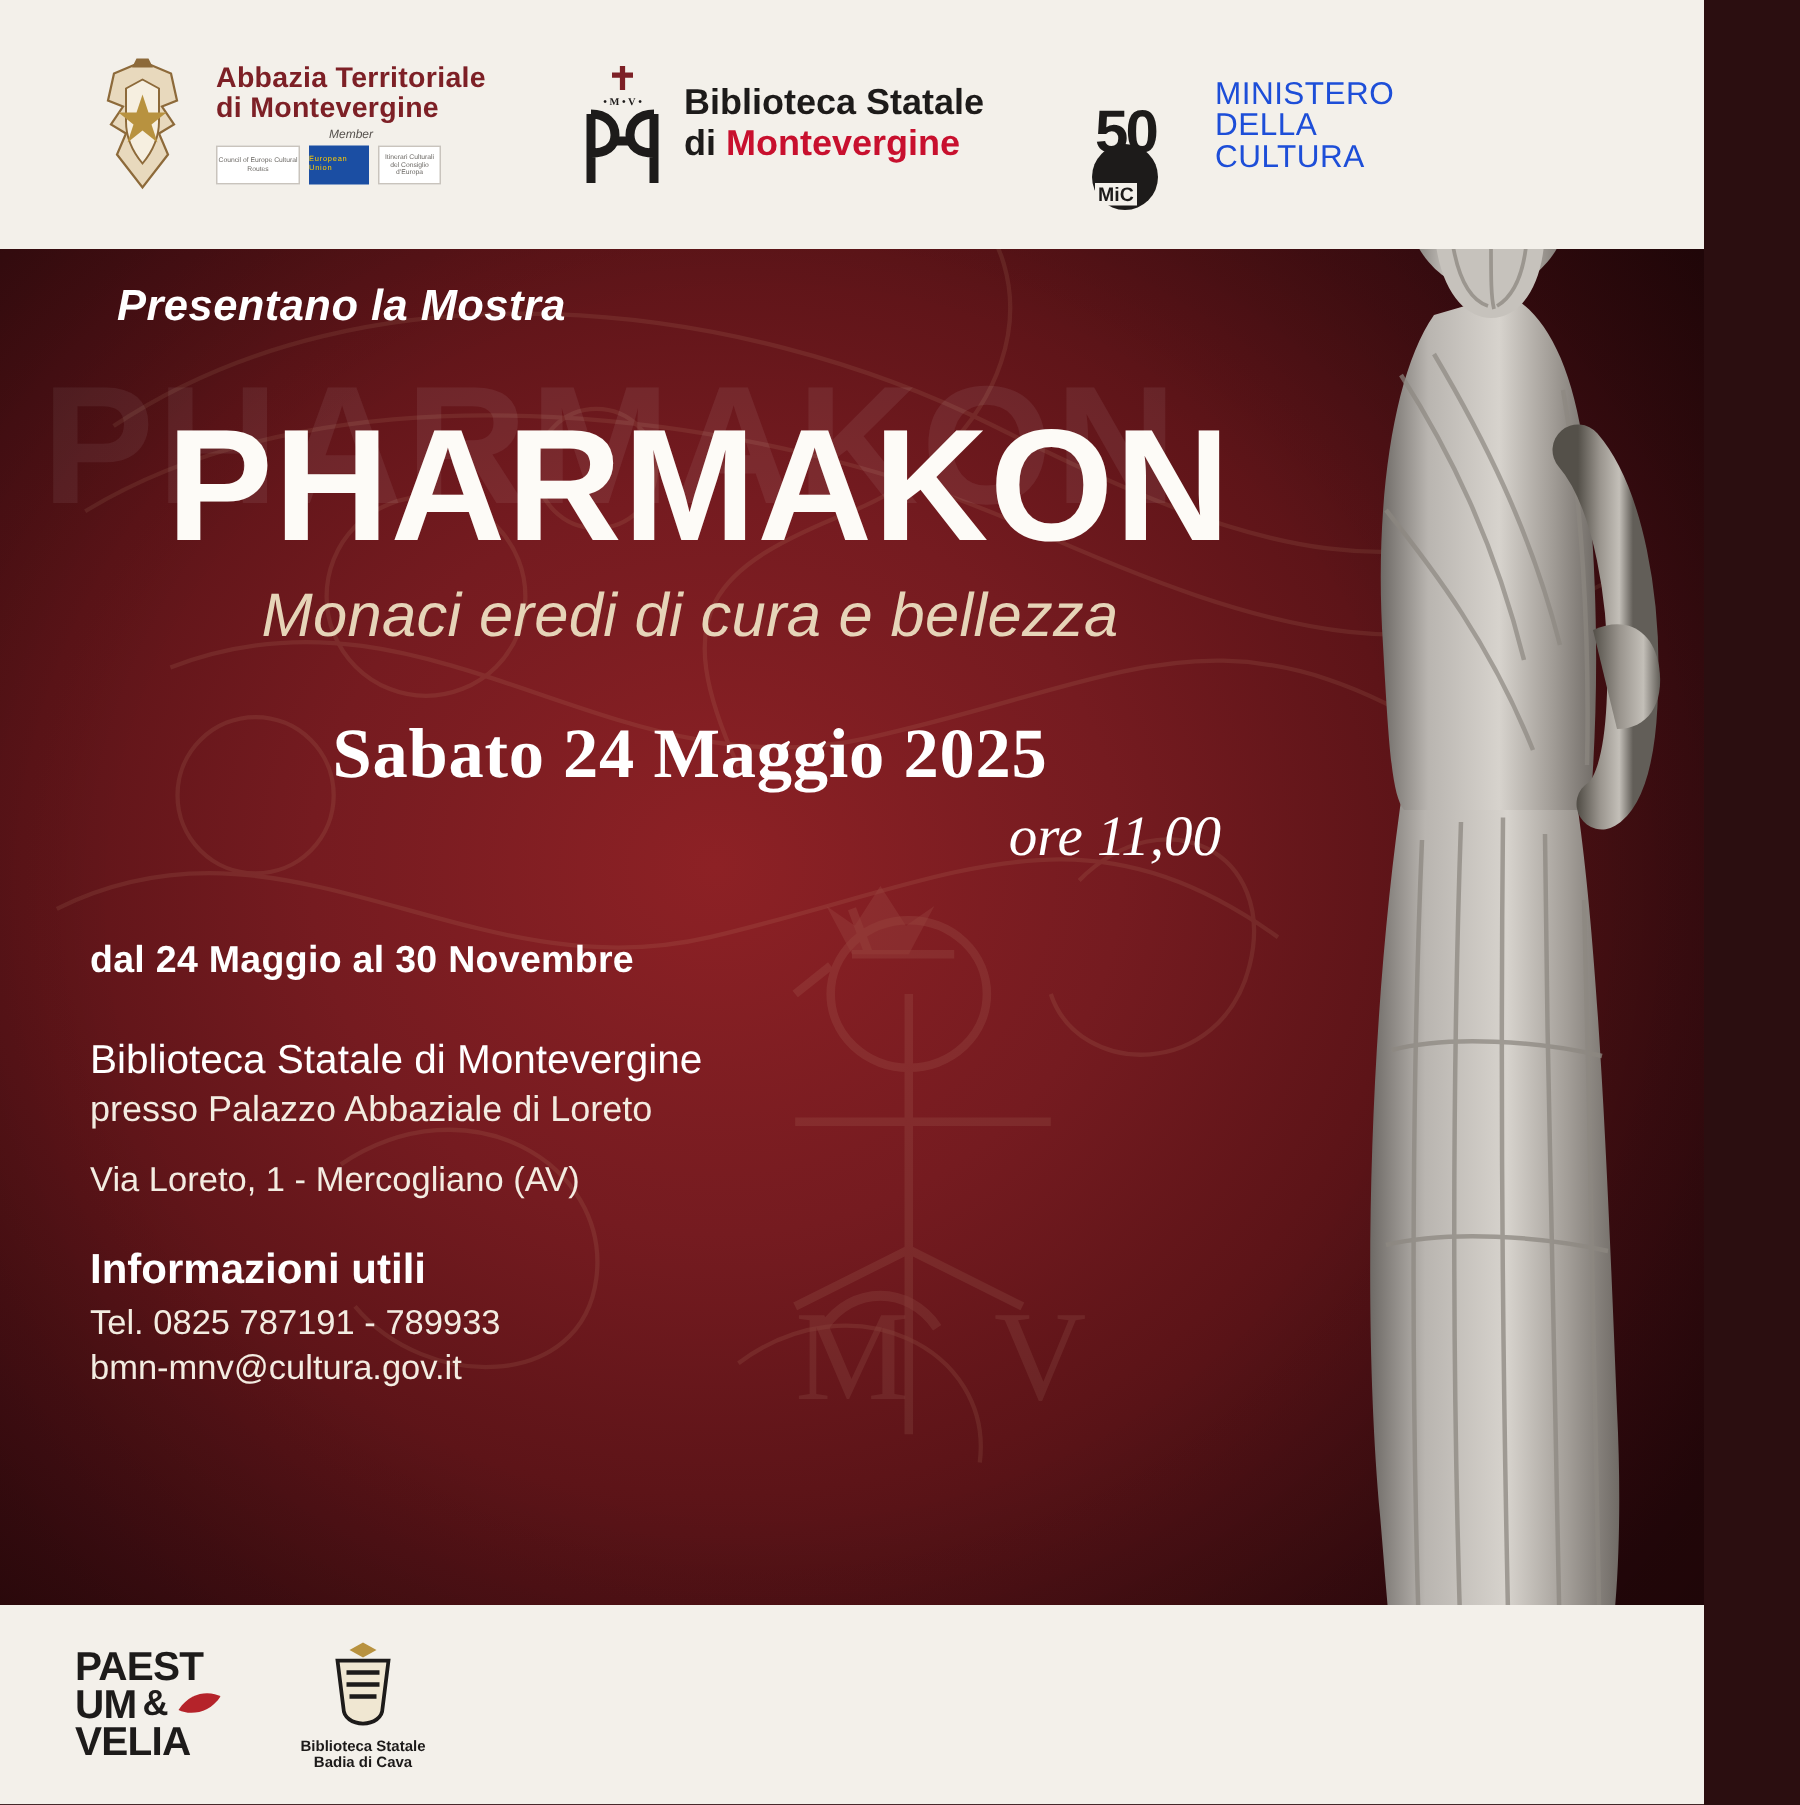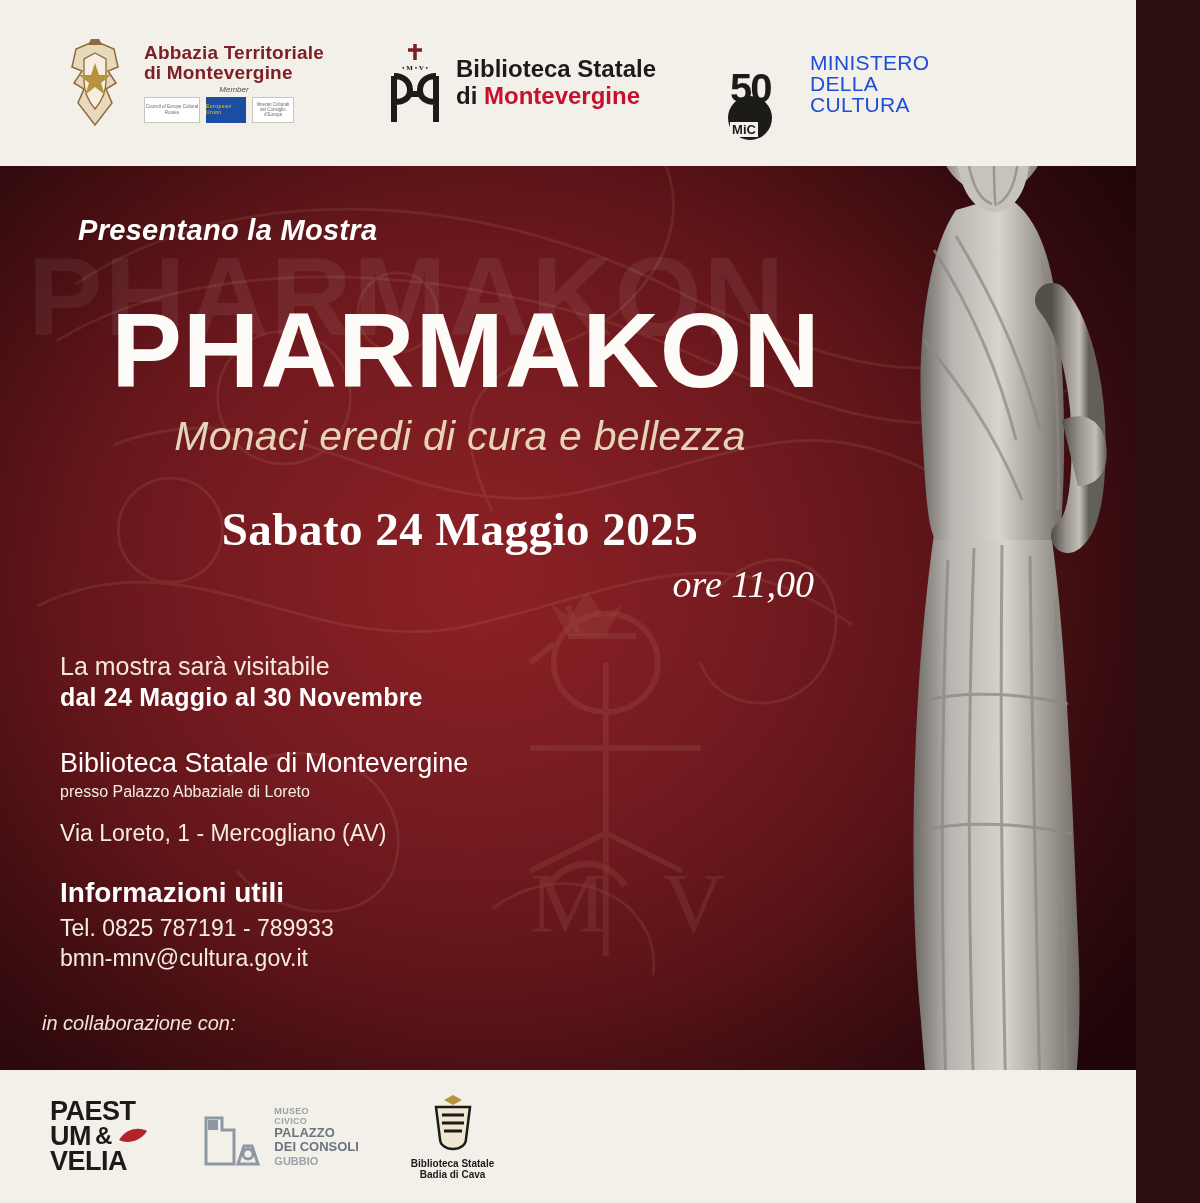--- a/index.html
+++ b/index.html
@@ -113,21 +113,21 @@
 
   
   .statue-wrap {
     position: absolute; right: -10px; top: 0;
     width: 330px; height: 1203px;
     z-index: 4;
     pointer-events: none;
   }
 
   
-  .content { position: absolute; left: 0; top: 176px; width: 920px; z-index: 5; }
+  .content { position: absolute; left: 0; top: 150px; width: 920px; z-index: 5; }
   .presentano {
     margin-left: 78px; margin-top: 38px;
     font-size: 29px; font-weight: 700; font-style: italic; color: #ffffff;
     letter-spacing: .3px;
   }
   .title-main {
     margin-top: 52px;
     text-align: center;
     font-size: 106px;
     font-weight: 700;
@@ -155,21 +155,21 @@
     padding-right: 106px;
     margin-top: 6px;
     font-family: "Liberation Serif", serif;
     font-size: 38px; font-style: italic; color: #ffffff;
   }
 
   .info { margin-left: 60px; margin-top: 46px; color: #fff; }
   .info .visit1 { font-size: 25px; color: #f2e9da; }
   .info .visit2 { font-size: 25px; font-weight: 700; color: #ffffff; margin-top: 2px; letter-spacing: .2px; }
   .info .venue { font-size: 27px; font-weight: 400; margin-top: 36px; }
-  .info .venue-sub { font-size: 16px; margin-top: 4px; color: #f3ece1; }
+  .info .venue-sub { font-size: 24px; margin-top: 4px; color: #f3ece1; }
   .info .venue-sub2 { font-size: 23px; margin-top: 19px; color: #f3ece1; }
   .info .infotitle { font-size: 28px; font-weight: 700; margin-top: 30px; }
   .info .tel { font-size: 23px; margin-top: 6px; color: #f3ece1; }
   .info .mail { font-size: 23px; margin-top: 3px; color: #f3ece1; }
   .collab {
     margin-left: 42px; margin-top: 40px;
     font-size: 20px; font-style: italic; color: #f0e6d6;
   }
 
   
@@ -394,68 +394,51 @@
   <div class="vignette"></div>
 
   <div class="content">
     <div class="presentano">Presentano la Mostra</div>
     <div class="title-main">PHARMAKON</div>
     <div class="subtitle">Monaci eredi di cura e bellezza</div>
     <div class="date-line">Sabato 24 Maggio 2025</div>
     <div class="time-line">ore 11,00</div>
 
     <div class="info">
-      <div class="visit1">La mostra sarà visitabile</div>
       <div class="visit2">dal 24 Maggio al 30 Novembre</div>
 
       <div class="venue">Biblioteca Statale di Montevergine</div>
       <div class="venue-sub">presso Palazzo Abbaziale di Loreto</div>
       <div class="venue-sub2">Via Loreto, 1 - Mercogliano (AV)</div>
 
       <div class="infotitle">Informazioni utili</div>
       <div class="tel">Tel. 0825 787191 - 789933</div>
       <div class="mail">bmn-mnv@cultura.gov.it</div>
     </div>
 
-    <div class="collab">in collaborazione con:</div>
   </div>
 
   <div class="bottombar">
 
     <div class="paestum">
       <div class="row">
         <span class="w">PAEST</span>
       </div>
       <div class="row">
         <span class="w">UM</span>
         <span class="amp">&amp;</span>
         <svg class="leaf" viewBox="0 0 30 16">
           <path d="M1 12 C 10 -2, 24 0, 29 3 C 22 14, 9 16, 1 12 Z" fill="#b5232a"></path>
         </svg>
       </div>
       <div class="row">
         <span class="w">VELIA</span>
       </div>
     </div>
 
-    <div class="gubbio">
-      <svg class="mark" viewBox="0 0 66 66">
-        <path d="M6 60 L6 14 L22 14 L22 26 L34 26 L34 60 Z" fill="none" stroke="#8e98a2" stroke-width="3"></path>
-        <rect x="8" y="16" width="10" height="10" fill="#8e98a2"></rect>
-        <path d="M38 60 L44 42 L52 42 L58 60 Z" fill="none" stroke="#8e98a2" stroke-width="3"></path>
-        <circle cx="48" cy="50" r="5" fill="none" stroke="#8e98a2" stroke-width="3"></circle>
-      </svg>
-      <div class="txt">
-        <div class="a">MUSEO</div>
-        <div class="a">CIVICO</div>
-        <div class="b">PALAZZO</div>
-        <div class="c">DEI CONSOLI</div>
-        <div class="d">GUBBIO</div>
-      </div>
-    </div>
 
     <div class="cava">
       <svg class="mark" viewBox="0 0 62 58">
         <path d="M31 2 L40 7 L31 12 L22 7 Z" fill="#b8923f"></path>
         <path d="M14 14 L48 14 L44 46 C44 52 38 56 31 56 C24 56 18 52 18 46 Z" fill="#f0e7d2" stroke="#1d1b1a" stroke-width="2.5"></path>
         <path d="M20 22 L42 22 M20 30 L42 30 M22 38 L40 38" stroke="#1d1b1a" stroke-width="3"></path>
       </svg>
       <div class="t1">Biblioteca Statale</div>
       <div class="t2">Badia di Cava</div>
     </div>

